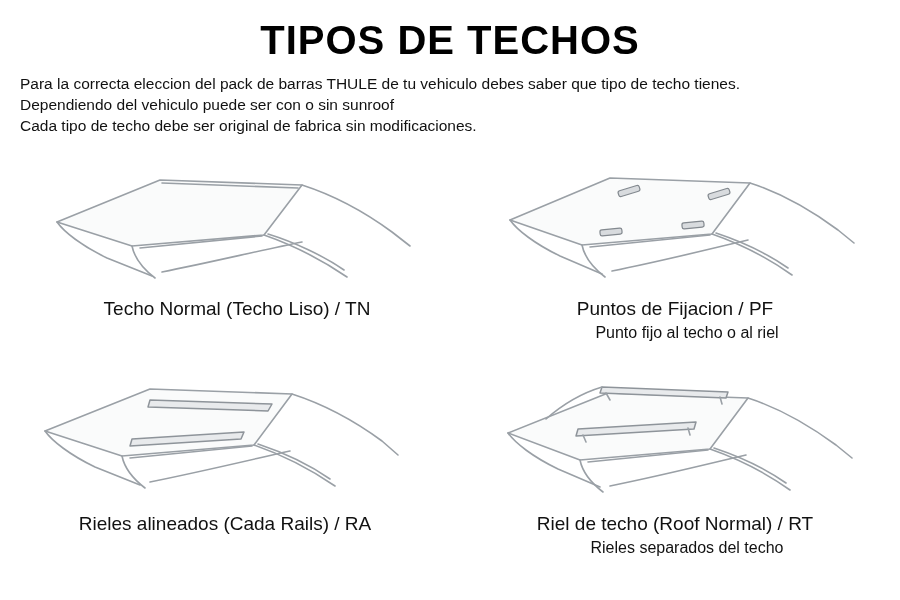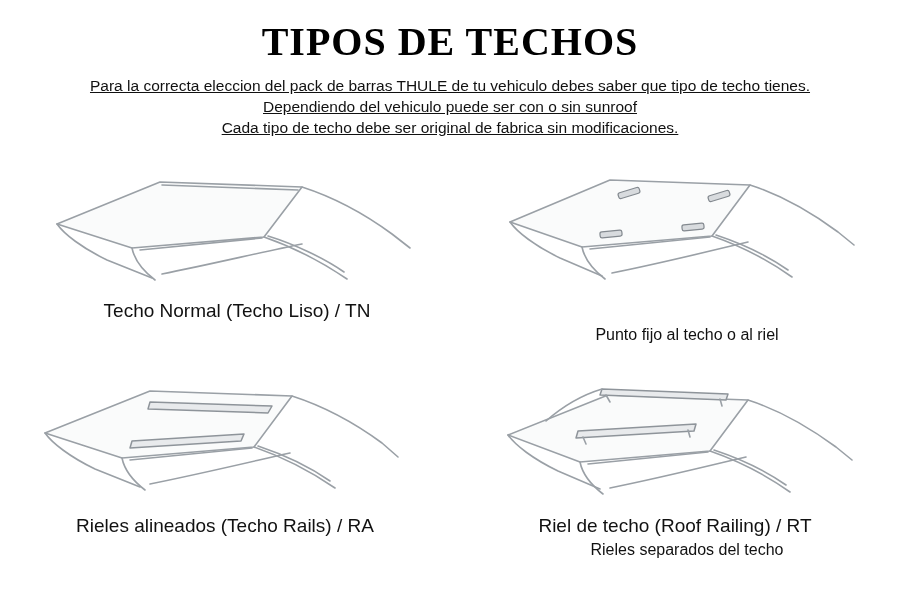--- a/index.html
+++ b/index.html
@@ -22,30 +22,27 @@
     box-sizing: border-box;
     padding: 0;
   }
   .title {
     text-align: center;
     font-size: 40px;
     font-weight: bold;
     letter-spacing: 1px;
     margin: 18px 0 10px 0;
     color: #000;
-    font-family: Liberation Serif, serif;
   }
   .subtitle-block {
-    text-align: center;
     font-size: 15.5px;
     line-height: 21px;
     color: #111;
     margin: 4px auto;
     width: 860px;
-    text-decoration: underline;
   }
   .subtitle-line {
     display: block;
   }
   .grid {
     position: relative;
     width: 900px;
     height: 430px;
     margin-top: 14px;
   }
@@ -165,40 +162,41 @@
           <path class="roof-line" d="M140 97 L 260 85"></path>
           <path class="roof-line" d="M162 121 C 212 111, 260 99, 298 90"></path>
           <path class="roof-line" d="M266 83 C 290 91, 318 104, 338 118"></path>
 
           <rect class="fixpoint" x="168" y="38" width="22" height="6" rx="2" transform="rotate(-17 179 41)"></rect>
           <rect class="fixpoint" x="258" y="41" width="22" height="6" rx="2" transform="rotate(-17 269 44)"></rect>
           <rect class="fixpoint" x="150" y="79" width="22" height="6" rx="2" transform="rotate(-6 161 82)"></rect>
           <rect class="fixpoint" x="232" y="72" width="22" height="6" rx="2" transform="rotate(-6 243 75)"></rect>
         </svg>
       </div>
+      <div class="caption">Puntos de Fijacion / PF</div>
       <div class="caption-sub">Punto fijo al techo o al riel</div>
     </div>
 
     <div class="cell cell-2">
       <div class="art">
         <svg viewBox="0 0 450 150" xmlns="http://www.w3.org/2000/svg">
           <path class="roof-fill" d="M45 66 L150 24 L292 29 L254 80 L122 91 Z"></path>
           <path class="roof-line" d="M45 66 C 52 76, 70 90, 95 102 L 140 120"></path>
           <path class="roof-line" d="M122 91 C 124 101, 132 113, 145 123"></path>
           <path class="roof-line" d="M292 29 C 320 38, 352 54, 382 76 L 398 90"></path>
           <path class="roof-line" d="M254 80 C 280 89, 310 104, 335 121"></path>
           <path class="roof-line" d="M130 93 L 252 81"></path>
           <path class="roof-line" d="M150 117 C 200 107, 250 95, 290 86"></path>
           <path class="roof-line" d="M258 79 C 282 87, 310 100, 330 114"></path>
 
           <path class="rail" d="M150 35 L 272 39 L 268 46 L 148 42 Z"></path>
           <path class="rail" d="M132 74 L 244 67 L 241 74 L 130 81 Z"></path>
         </svg>
       </div>
-      <div class="caption">Rieles alineados (Techo Rails) / RA</div>
+      <div class="caption">Rieles alineados (Cada Rails) / RA</div>
     </div>
 
     <div class="cell cell-3">
       <div class="art">
         <svg viewBox="0 0 450 150" xmlns="http://www.w3.org/2000/svg">
           <path class="roof-fill" d="M58 68 L158 28 L298 33 L260 84 L130 95 Z"></path>
           <path class="roof-line" d="M58 68 C 65 78, 83 92, 108 104 L 150 122"></path>
           <path class="roof-line" d="M130 95 C 132 105, 140 117, 153 127"></path>
           <path class="roof-line" d="M298 33 C 326 42, 356 58, 386 80 L 402 93"></path>
           <path class="roof-line" d="M260 84 C 286 93, 316 108, 340 125"></path>
@@ -209,18 +207,18 @@
           <path class="rail" d="M152 22 L 278 27 L 276 33 L 150 28 Z"></path>
           <path class="roof-line" d="M156 28 L 160 35"></path>
           <path class="roof-line" d="M270 32 L 272 39"></path>
           <path class="rail" d="M128 64 L 246 57 L 244 64 L 126 71 Z"></path>
           <path class="roof-line" d="M133 70 L 136 77"></path>
           <path class="roof-line" d="M238 63 L 240 70"></path>
 
           <path class="roof-line" d="M152 22 C 132 28, 112 40, 96 54"></path>
         </svg>
       </div>
-      <div class="caption">Riel de techo (Roof Railing) / RT</div>
+      <div class="caption">Riel de techo (Roof Normal) / RT</div>
       <div class="caption-sub">Rieles separados del techo</div>
     </div>
 
   </div>
 </div>
 
 </body></html>

